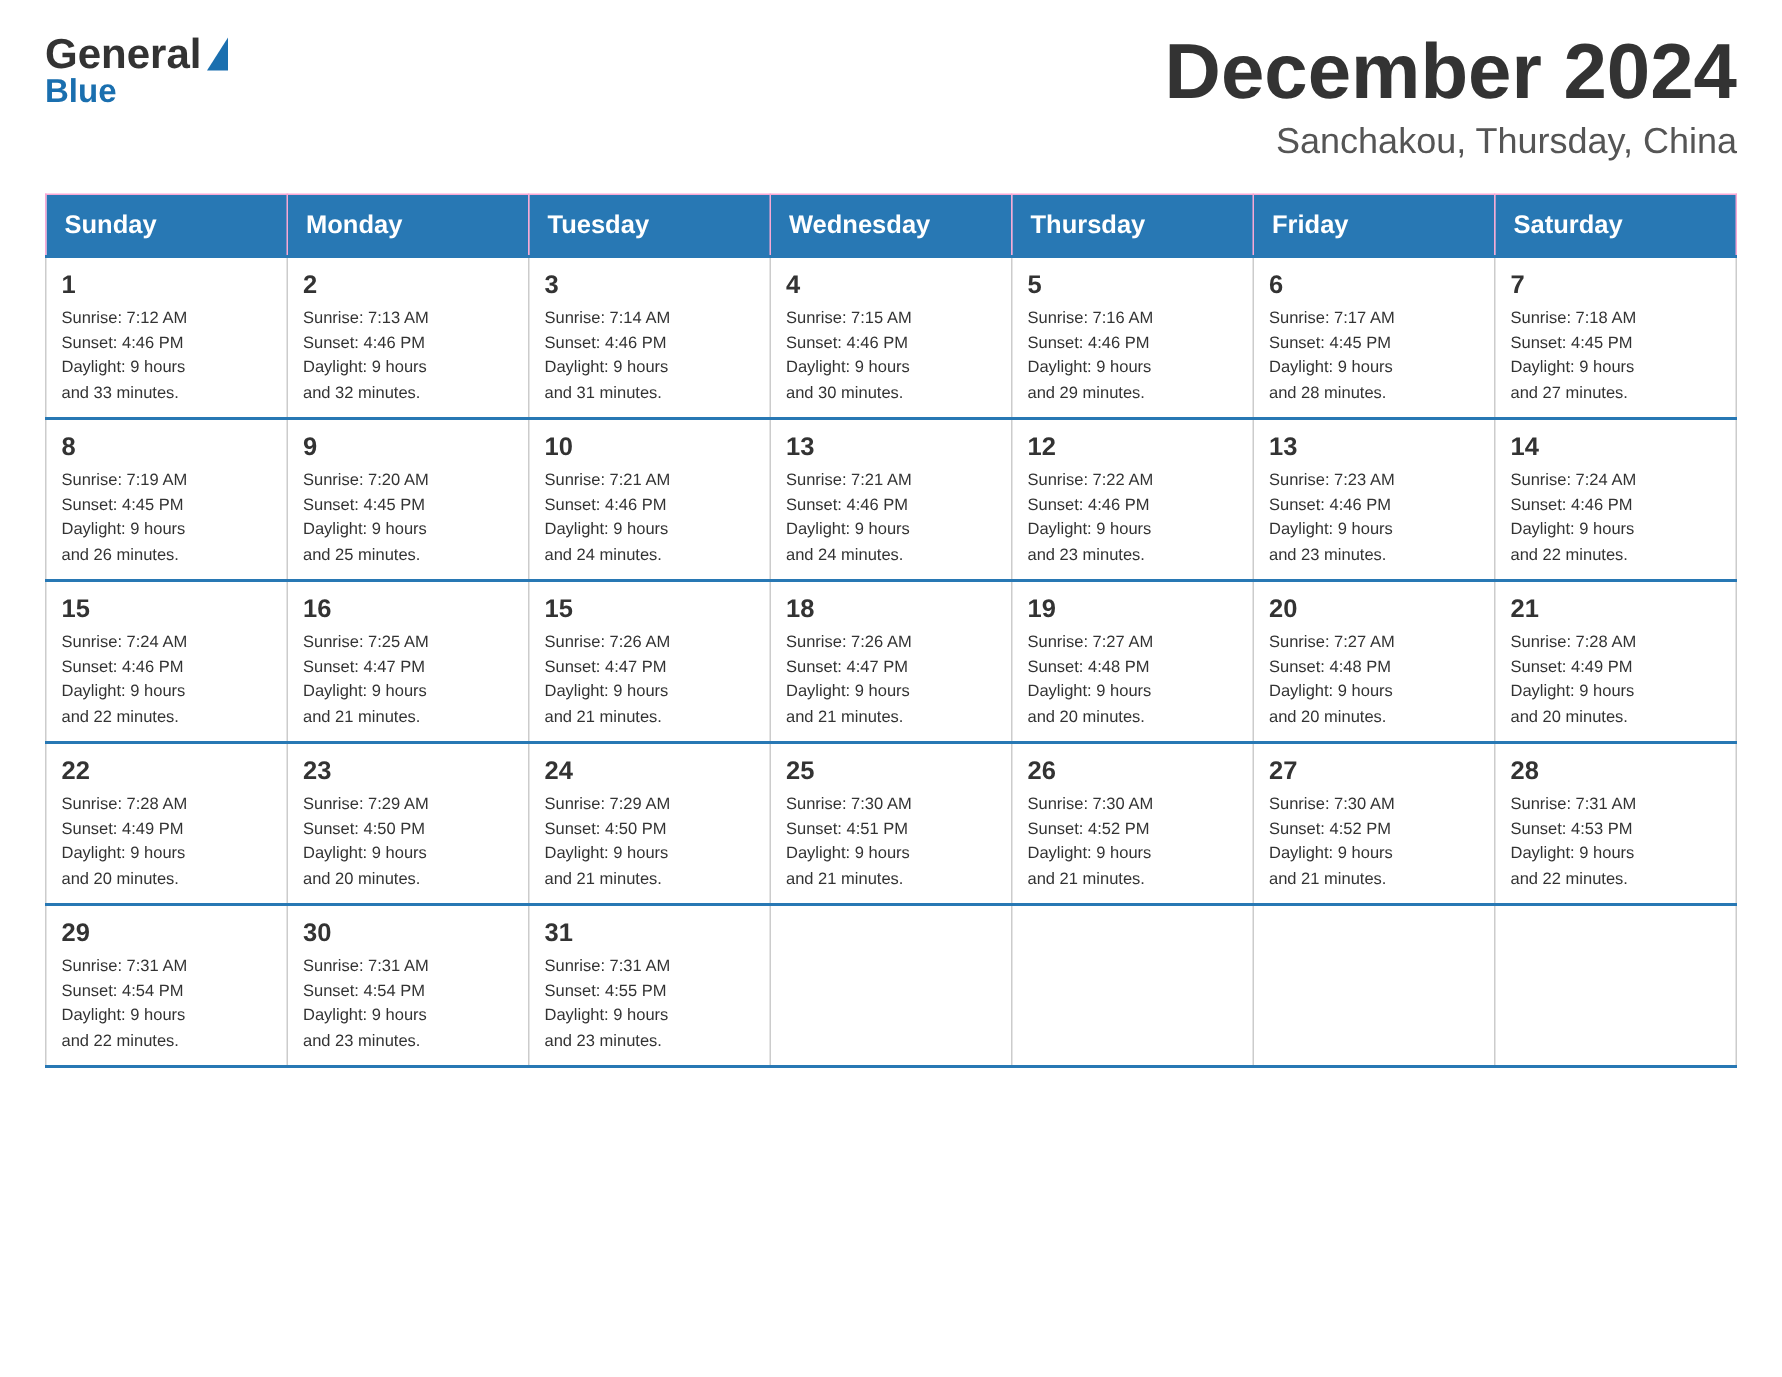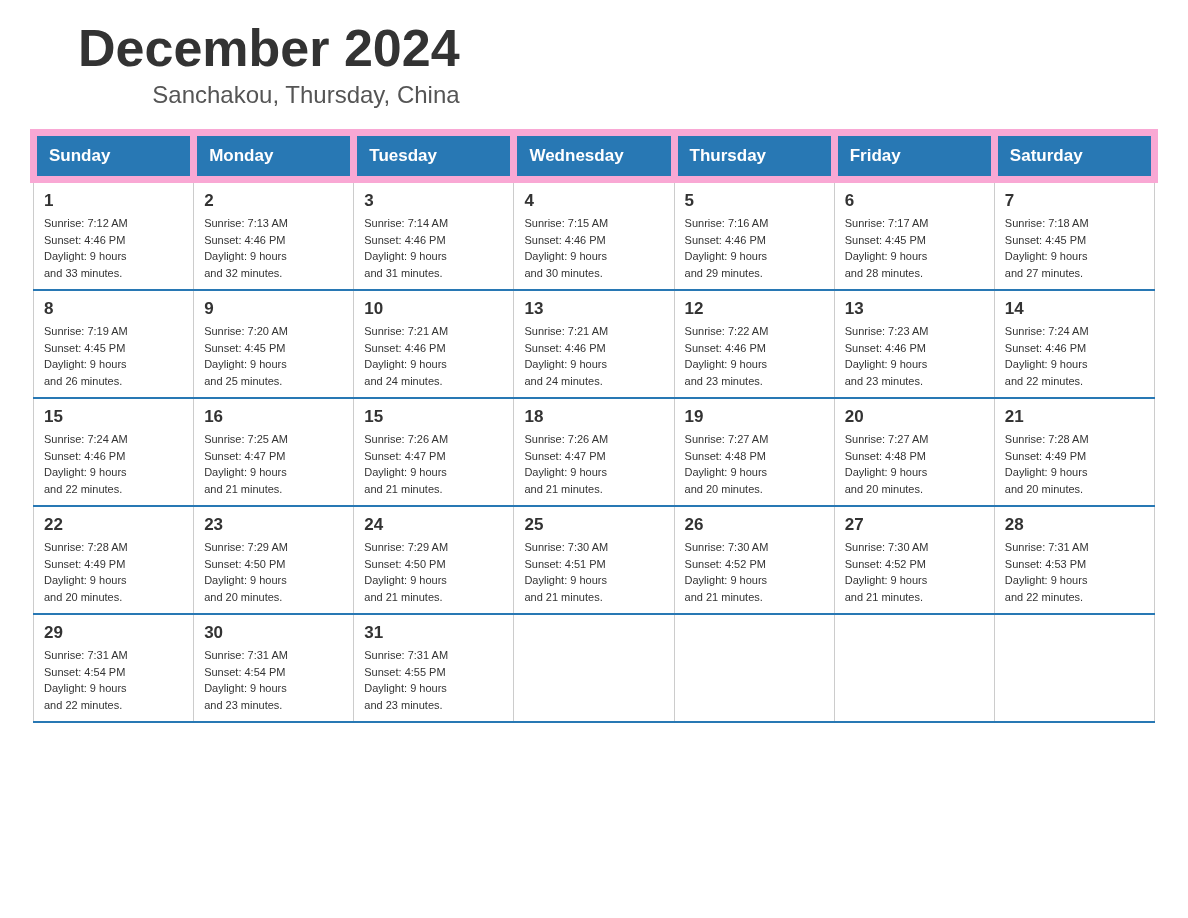--- a/index.html
+++ b/index.html
@@ -64,21 +64,21 @@
       border-collapse: collapse;
       border: 1px solid #ccc;
     }
     .calendar th {
       background-color: #2878b4;
       color: #fff;
       font-size: 17px;
       font-weight: bold;
       padding: 10px 12px;
       text-align: left;
-      border: 7px solid #f9a8d4;
+      border: 1px solid #f9a8d4;
     }
     .calendar td {
       vertical-align: top;
       padding: 8px 10px;
       border: 1px solid #ccc;
       width: calc(100% / 7);
       min-height: 100px;
       font-size: 13.5px;
       color: #333;
     }
@@ -98,20 +98,27 @@
       color: #333;
     }
     .empty-cell {
       background: #fff;
     }
   </style>
 </head>
 <body>
 
 <div class="header">
+  <div class="logo">
+    <div class="logo-general">
+      <span>General</span>
+        <span class="logo-triangle"></span>
+    </div>
+    <div class="logo-subtitle">Blue</div>
+  </div>
   <div class="title-section">
     <div class="month-title">December 2024</div>
     <div class="location-title">Sanchakou, Thursday, China</div>
   </div>
 </div>
 
 <table class="calendar">
   <thead>
     <tr>
       <th>Sunday</th>

